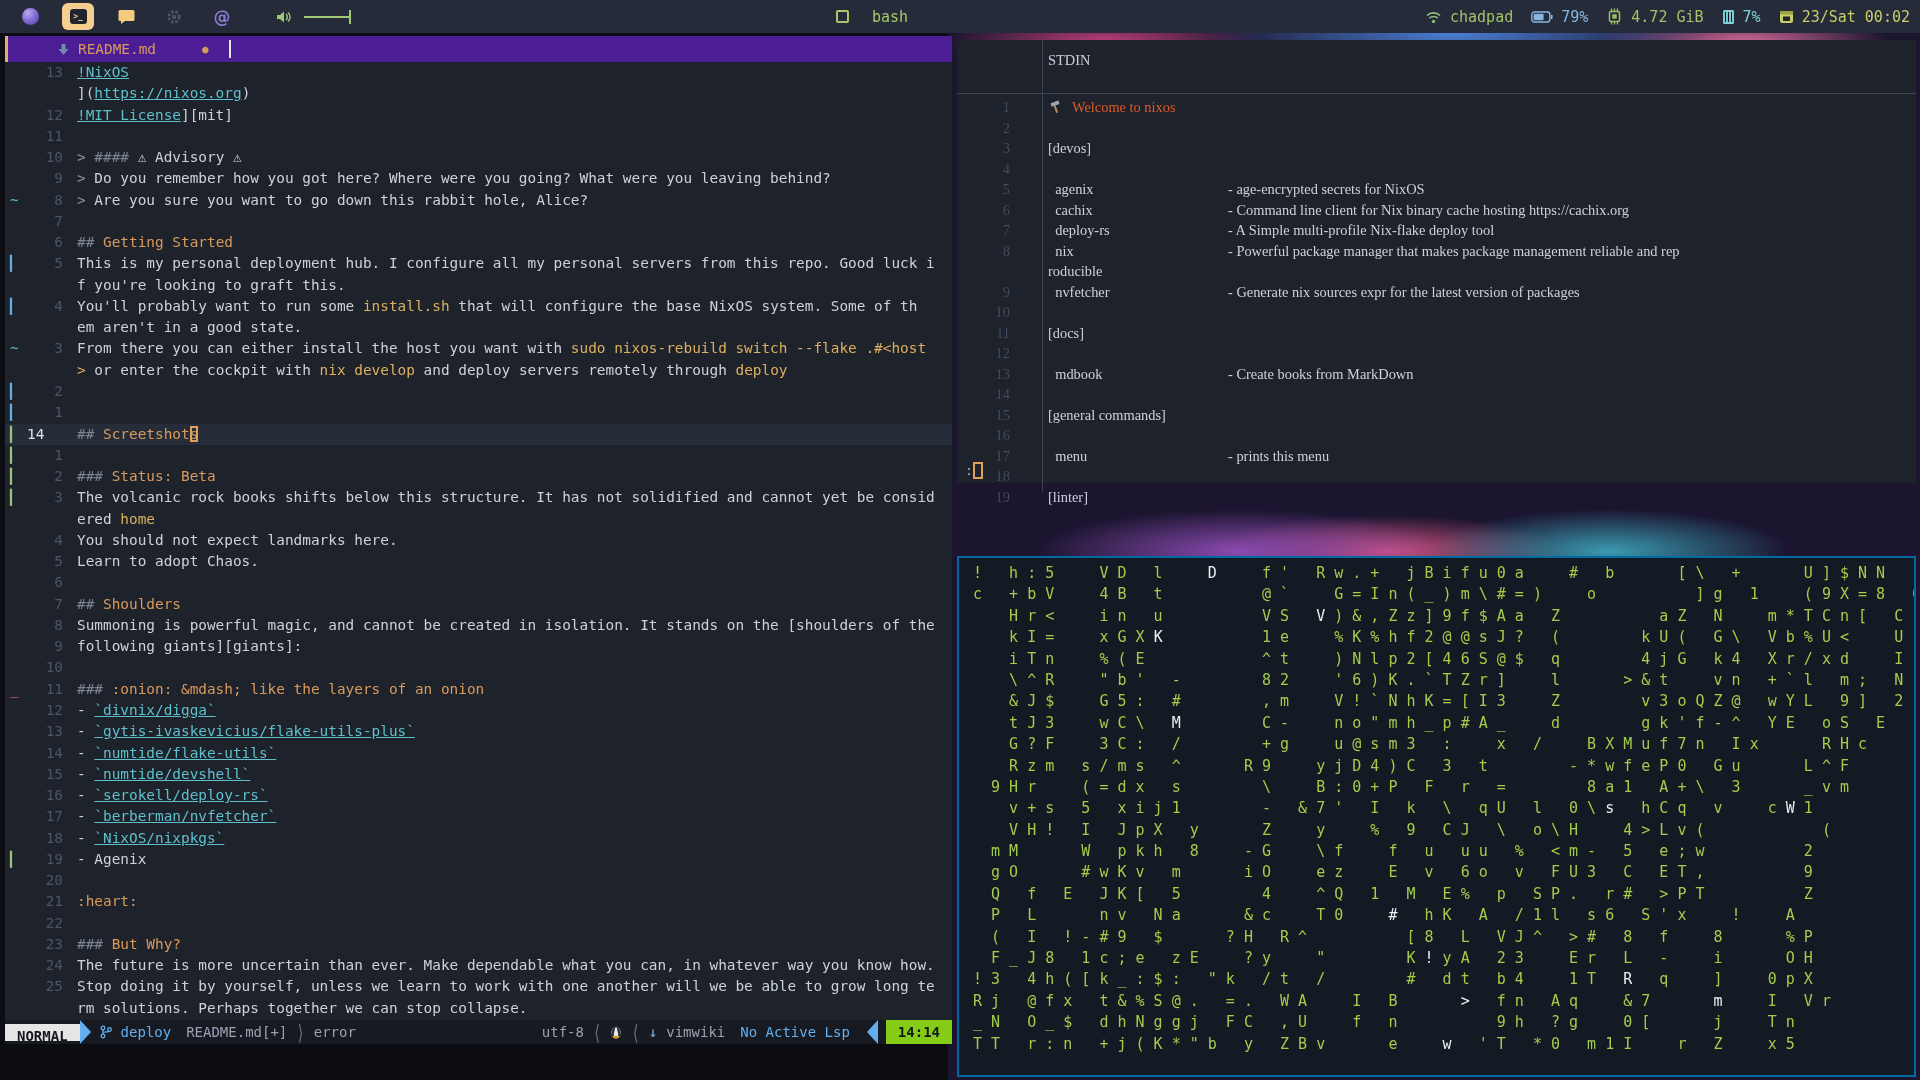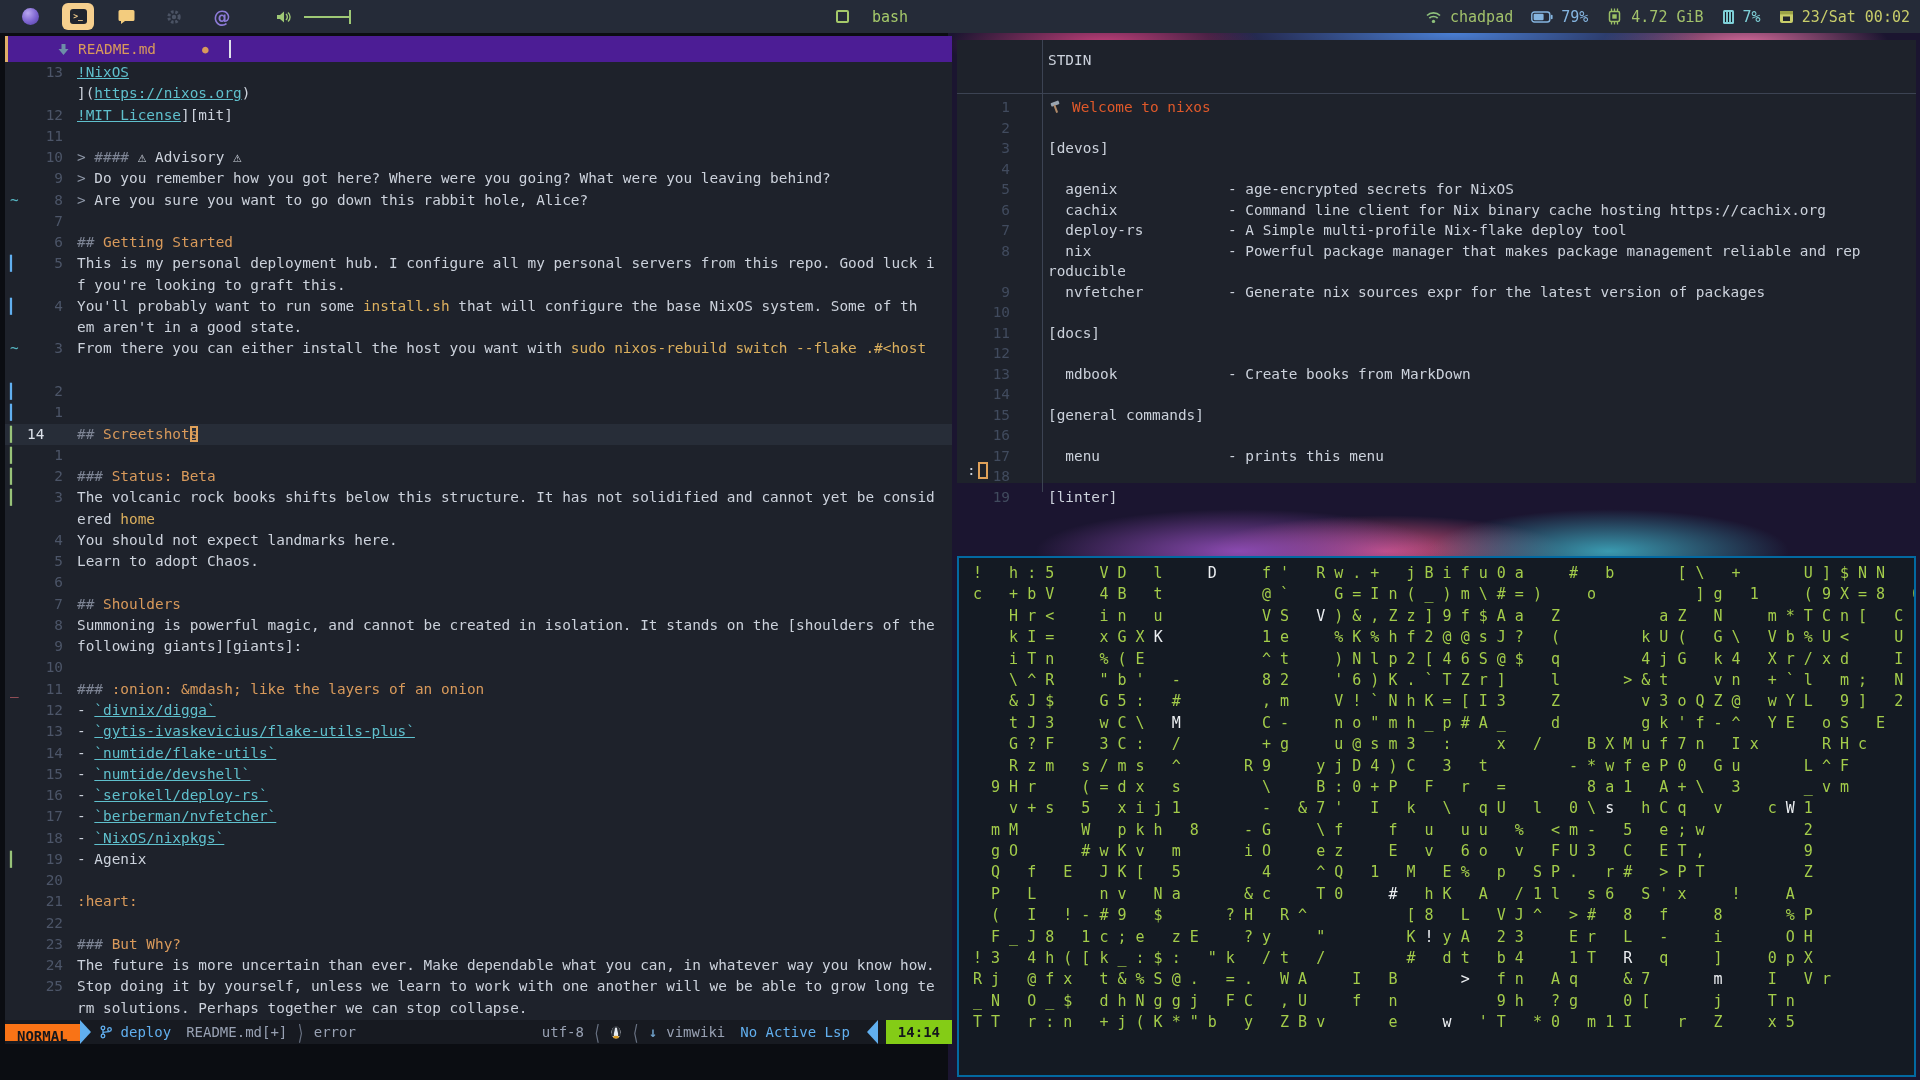--- a/index.html
+++ b/index.html
@@ -34,21 +34,21 @@
   .tb-center { position:absolute; left:836px; top:0; height:33px; display:flex; align-items:center; gap:23px; }
   .win-square { width:13px; height:13px; border:2px solid #a5c96a; border-radius:2px; }
   .tb-center span { color:#a5c96a; }
   .tb-right { position:absolute; right:10px; top:0; height:33px; display:flex; align-items:center; gap:18px; }
   .tb-item { display:flex; align-items:center; gap:8px; }
   .c-grn { color:#a2c26b; } .c-blu2 { color:#85b5e0; } .c-cyn2 { color:#7fd0d8; } .c-ylw2 { color:#c8cd6a; }
 
   
   .window { position:absolute; background:#1e222b; }
   #editor-window { left:5px; top:36px; width:947px; height:1008px; font-size:14.4px; color:#ccd2dc; }
-  #pager-window  { left:957px; top:40px; width:959px; height:443px; font-size:14.4px; color:#ccd2dc; }
+  #pager-window  { left:957px; top:40px; width:959px; height:443px; font-size:14.4px; color:#ccd2dc;font-family:Liberation Serif, serif; }
   #matrix-window { left:957px; top:556px; width:959px; height:521px; background:#141a23;
     border:2px solid #0369a1; overflow:hidden; }
 
   
   .tabline { height:26px; background:#4c1d95; display:flex; align-items:center; position:relative; }
   .tab-accent { position:absolute; left:0; top:0; width:3px; height:26px; background:#e0af68; }
   .tab { display:flex; align-items:center; gap:8px; margin-left:52px; }
   .tab-title { color:#d99a5b; }
   .tab-dot { color:#d99a5b; font-size:11px; margin-left:38px; }
   .tab-caret { width:2px; height:18px; background:#dfe3ea; margin-left:12px; }
@@ -60,21 +60,21 @@
   .erow.cur .num { text-align:left; color:#dde2ea; padding-left:4px; }
   .line { margin-left:14px; white-space:pre; }
   .tx { color:#ccd2dc; } .qt { color:#8f98a8; } .hs { color:#7d8494; } .hd { color:#d99a5b; }
   .lk { color:#5fc0cd; text-decoration:underline; } .cd { color:#dcb05e; }
   .cursor { color:#d99a5b; outline:2px solid #dfa15a; outline-offset:-2px; }
   .c-cyan { color:#56b6c2; } .c-blue { color:#61afef; } .c-green { color:#98c379; } .c-red { color:#e06c75; }
 
   
   .statusline { position:absolute; left:0; bottom:0; width:100%; height:24px; background:#171a21;
     display:flex; align-items:center; font-size:14px; color:#98a1b3; }
-  .sl-mode { background:#f97316; color:#14161c; font-weight:bold; padding:0 12px; height:17px; line-height:24px; }
+  .sl-mode { background:#e5e5e5; color:#14161c; font-weight:bold; padding:0 12px; height:17px; line-height:24px; }
   .arrow-r { width:0; height:0; border-left:11px solid #61afef; border-top:12px solid transparent; border-bottom:12px solid transparent; }
   .arrow-l { width:0; height:0; border-right:11px solid #61afef; border-top:12px solid transparent; border-bottom:12px solid transparent; margin-left:8px; }
   .sl-branch { color:#61afef; }
   .sl-left { display:flex; align-items:center; gap:9px; }
   .sl-right { margin-left:auto; display:flex; align-items:center; gap:9px; }
   .chev { display:inline-block; transform:scaleY(1.5); color:#6a7384; }
   .sl-lsp { color:#61afef; margin-left:6px; }
   .sl-time { background:#84cc16; color:#14161c; font-weight:bold; padding:0 12px; height:24px; line-height:24px; }
   .ft-arrow { color:#6d9dc5; font-weight:bold; }
 
@@ -218,21 +218,21 @@
       <div class="erow"><span class="sign "> </span><span class="num">10</span><span class="line"><span class="qt">&gt; </span><span class="hs">#### </span><span class="tx">⚠ Advisory ⚠</span></span></div>
       <div class="erow"><span class="sign "> </span><span class="num">9</span><span class="line"><span class="qt">&gt; </span><span class="tx">Do you remember how you got here? Where were you going? What were you leaving behind?</span></span></div>
       <div class="erow"><span class="sign c-cyan">~</span><span class="num">8</span><span class="line"><span class="qt">&gt; </span><span class="tx">Are you sure you want to go down this rabbit hole, Alice?</span></span></div>
       <div class="erow"><span class="sign "> </span><span class="num">7</span><span class="line"></span></div>
       <div class="erow"><span class="sign "> </span><span class="num">6</span><span class="line"><span class="hs">## </span><span class="hd">Getting Started</span></span></div>
       <div class="erow"><span class="sign c-blue">▎</span><span class="num">5</span><span class="line"><span class="tx">This is my personal deployment hub. I configure all my personal servers from this repo. Good luck i</span></span></div>
       <div class="erow"><span class="sign "> </span><span class="num"> </span><span class="line"><span class="tx">f you're looking to graft this.</span></span></div>
       <div class="erow"><span class="sign c-blue">▎</span><span class="num">4</span><span class="line"><span class="tx">You'll probably want to run some </span><span class="cd">install.sh</span><span class="tx"> that will configure the base NixOS system. Some of th</span></span></div>
       <div class="erow"><span class="sign "> </span><span class="num"> </span><span class="line"><span class="tx">em aren't in a good state.</span></span></div>
       <div class="erow"><span class="sign c-cyan">~</span><span class="num">3</span><span class="line"><span class="tx">From there you can either install the host you want with </span><span class="cd">sudo nixos-rebuild switch --flake .#&lt;host</span></span></div>
-      <div class="erow"><span class="sign "> </span><span class="num"> </span></div>
+      <div class="erow"><span class="sign "> </span><span class="num"> </span><span class="line"><span class="cd">&gt;</span><span class="tx"> or enter the cockpit with </span><span class="cd">nix develop</span><span class="tx"> and deploy servers remotely through </span><span class="cd">deploy</span></span></div>
       <div class="erow"><span class="sign c-blue">▎</span><span class="num">2</span><span class="line"></span></div>
       <div class="erow"><span class="sign c-blue">▎</span><span class="num">1</span><span class="line"></span></div>
       <div class="erow cur"><span class="sign c-green">▎</span><span class="num">14</span><span class="line"><span class="hs">## </span><span class="hd">Screetshot</span><span class="cursor">s</span></span></div>
       <div class="erow"><span class="sign c-green">▎</span><span class="num">1</span><span class="line"></span></div>
       <div class="erow"><span class="sign c-green">▎</span><span class="num">2</span><span class="line"><span class="hs">### </span><span class="hd">Status: Beta</span></span></div>
       <div class="erow"><span class="sign c-green">▎</span><span class="num">3</span><span class="line"><span class="tx">The volcanic rock books shifts below this structure. It has not solidified and cannot yet be consid</span></span></div>
       <div class="erow"><span class="sign "> </span><span class="num"> </span><span class="line"><span class="tx">ered </span><span class="cd">home</span></span></div>
       <div class="erow"><span class="sign "> </span><span class="num">4</span><span class="line"><span class="tx">You should not expect landmarks here.</span></span></div>
       <div class="erow"><span class="sign "> </span><span class="num">5</span><span class="line"><span class="tx">Learn to adopt Chaos.</span></span></div>
       <div class="erow"><span class="sign "> </span><span class="num">6</span><span class="line"></span></div>
@@ -333,20 +333,21 @@
       <div class="mrow"><span class="g">    H r &lt;     i n   u           V S   </span><span class="w">V</span><span class="g"> ) &amp; , Z z ] 9 f $ A a   Z           a Z   N     m * T C n [   C</span></div>
       <div class="mrow"><span class="g">    k I =     x G X </span><span class="w">K</span><span class="g">           1 e     % K % h f 2 @ @ s J ?   (         k U (   G \   V b % U &lt;     U</span></div>
       <div class="mrow"><span class="g">    i T n     % ( E             ^ t     ) N l p 2 [ 4 6 S @ $   q         4 j G   k 4   X r / x d     I</span></div>
       <div class="mrow"><span class="g">    \ ^ R     " b '   -         8 2     ' 6 ) K . ` T Z r ]     l       &gt; &amp; t     v n   + ` l   m ;   N</span></div>
       <div class="mrow"><span class="g">    &amp; J $     G 5 :   #         , m     V ! ` N h K = [ I 3     Z         v 3 o Q Z @   w Y L   9 ]   2</span></div>
       <div class="mrow"><span class="g">    t J 3     w C \   </span><span class="w">M</span><span class="g">         C -     n o " m h _ p # A _     d         g k ' f - ^   Y E   o S   E</span></div>
       <div class="mrow"><span class="g">    G ? F     3 C :   /         + g     u @ s m 3   :     x   /     B X M u f 7 n   I x       R H c</span></div>
       <div class="mrow"><span class="g">    R z m   s / m s   ^       R 9     y j D 4 ) C   3   t         - * w f e P 0   G u       L ^ F</span></div>
       <div class="mrow"><span class="g">  9 H r     ( = d x   s         \     B : 0 + P   F   r   =         8 a 1   A + \   3       _ v m</span></div>
       <div class="mrow"><span class="g">    v + s   5   x i j 1         -   &amp; 7 '   I   k   \   q U   l   0 \ </span><span class="w">s</span><span class="g">   h C q   v     c </span><span class="w">W</span><span class="g"> 1</span></div>
+      <div class="mrow"><span class="g">    V H !   I   J p X   y       Z     y     %   9   C J   \   o \ H     4 &gt; L v (             (</span></div>
       <div class="mrow"><span class="g">  m M       W   p k h   8     - G     \ f     f   u   u u   %   &lt; m -   5   e ; w           2</span></div>
       <div class="mrow"><span class="g">  g O       # w K v   m       i O     e z     E   v   6 o   v   F U 3   C   E T ,           9</span></div>
       <div class="mrow"><span class="g">  Q   f   E   J K [   5         4     ^ Q   1   M   E %   p   S P .   r #   &gt; P T           Z</span></div>
       <div class="mrow"><span class="g">  P   L       n v   N a       &amp; c     T 0     </span><span class="w">#</span><span class="g">   h K   A   / 1 l   s 6   S ' x     !     A</span></div>
       <div class="mrow"><span class="g">  (   I   ! - # 9   $       ? H   R ^           [ 8   L   V J ^   &gt; #   8   f     8       % P</span></div>
       <div class="mrow"><span class="g">  F _ J 8   1 c ; e   z E     ? y     "         K </span><span class="w">!</span><span class="g"> y A   2 3     E r   L   -     i       O H</span></div>
       <div class="mrow"><span class="g">! 3   4 h ( [ k _ : $ :   " k   / t   /         #   d t   b 4     1 T   </span><span class="w">R</span><span class="g">   q     ]     0 p X</span></div>
       <div class="mrow"><span class="g">R j   @ f x   t &amp; % S @ .   = .   W A     I   B       </span><span class="w">&gt;</span><span class="g">   f n   A q     &amp; 7       </span><span class="w">m</span><span class="g">     I   V r</span></div>
       <div class="mrow"><span class="g">_ N   O _ $   d h N g g j   F C   , U     f   n           9 h   ? g     0 [       j     T n</span></div>
       <div class="mrow"><span class="g">T T   r : n   + j ( K * " b   y   Z B v       e     </span><span class="w">w</span><span class="g">   ' T   * 0   m 1 I     r   Z     x 5</span></div>

